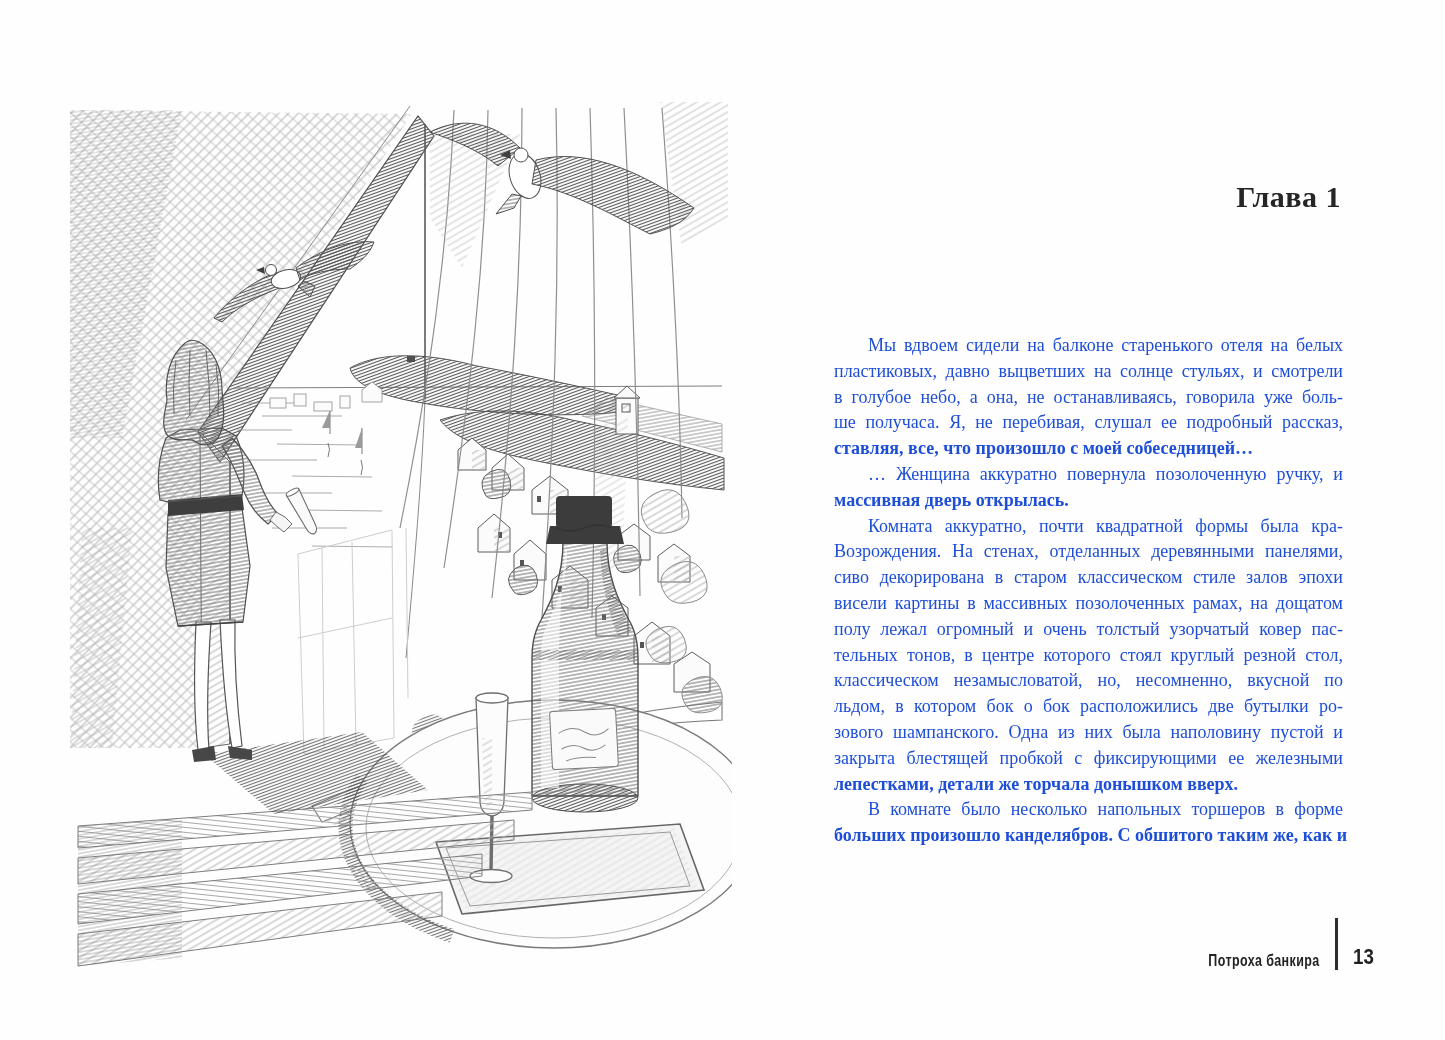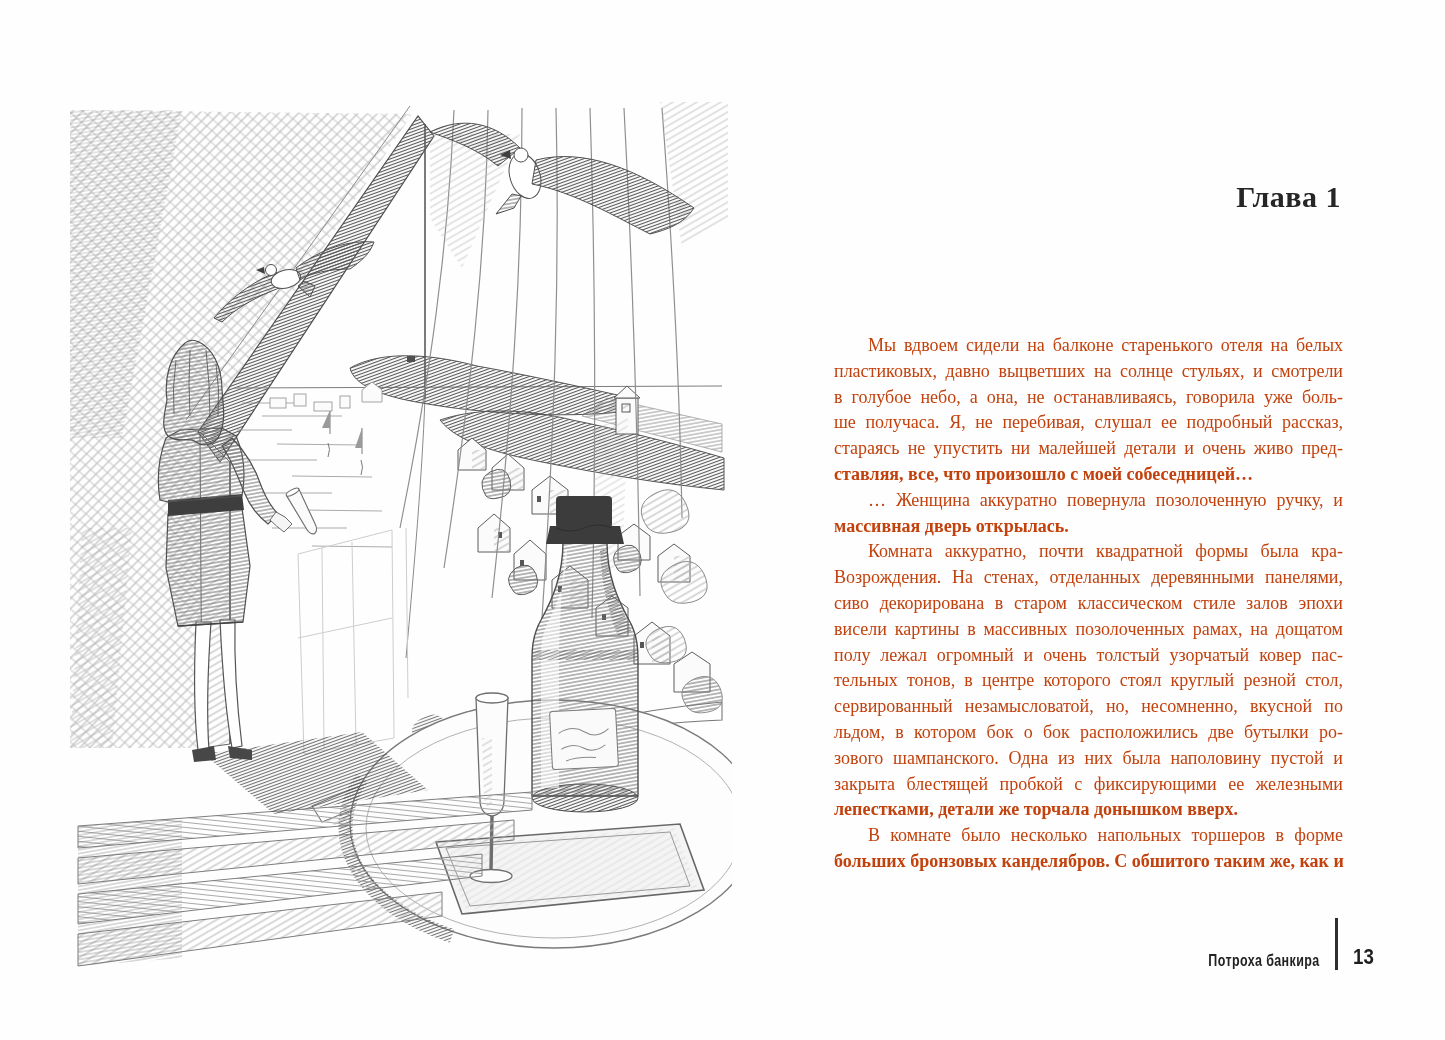--- a/index.html
+++ b/index.html
@@ -7,21 +7,21 @@
        font-family:"Liberation Serif","DejaVu Serif",serif;}
   .page{position:absolute;inset:0;background:#fffefe;}
 
   
   .illustration{position:absolute;left:62px;top:98px;width:670px;height:890px;}
 
   
   .text-col{position:absolute;left:834px;top:0;width:509px;height:1040px;}
   .chapter-heading{position:absolute;top:132px;right:2px;font-size:30px;font-weight:bold;
        color:#262626;letter-spacing:.5px;margin-top:48px;}
-  .body-text{position:absolute;top:333px;left:0;right:0;color:#c2410c;font-size:18px;}
+  .body-text{position:absolute;top:333px;left:0;right:0;color:#1d4ed8;font-size:18px;}
   .body-text .line{line-height:25.8px;text-align:justify;text-align-last:justify;
        white-space:nowrap;}
   .body-text .line.last{text-align-last:left;font-weight:bold;}
   .body-text .para .line.first{text-indent:34px;}
 
   
   .footer{position:absolute;top:918px;right:68px;height:52px;display:flex;align-items:flex-end;}
   .running-title{font-family:"Liberation Sans","DejaVu Sans",sans-serif;font-weight:700;
        font-size:16px;color:#222;transform:scaleX(.78);transform-origin:100% 50%;
        margin-right:15px;letter-spacing:.5px;white-space:nowrap;}
@@ -286,43 +286,42 @@
   </div>
 
   <div class="text-col">
     <div class="chapter-heading">Глава 1</div>
     <div class="body-text">
         <div class="para">
           <div class="line first">Мы вдвоем сидели на балконе старенького отеля на белых</div>
           <div class="line">пластиковых, давно выцветших на солнце стульях, и смотрели</div>
           <div class="line">в голубое небо, а она, не останавливаясь, говорила уже боль-</div>
           <div class="line">ше получаса. Я, не перебивая, слушал ее подробный рассказ,</div>
-          <div class="line">стараясь не упустить ни малейшей детали и очень живо пред-</div>
           <div class="line last">ставляя, все, что произошло с моей собеседницей…</div>
         </div>
         <div class="para">
           <div class="line first">… Женщина аккуратно повернула позолоченную ручку, и</div>
           <div class="line last">массивная дверь открылась.</div>
         </div>
         <div class="para">
           <div class="line first">Комната аккуратно, почти квадратной формы была кра-</div>
           <div class="line">Возрождения. На стенах, отделанных деревянными панелями,</div>
           <div class="line">сиво декорирована в старом классическом стиле залов эпохи</div>
           <div class="line">висели картины в массивных позолоченных рамах, на дощатом</div>
           <div class="line">полу лежал огромный и очень толстый узорчатый ковер пас-</div>
           <div class="line">тельных тонов, в центре которого стоял круглый резной стол,</div>
-          <div class="line">сервированный незамысловатой, но, несомненно, вкусной по</div>
+          <div class="line">классическом незамысловатой, но, несомненно, вкусной по</div>
           <div class="line">льдом, в котором бок о бок расположились две бутылки ро-</div>
           <div class="line">зового шампанского. Одна из них была наполовину пустой и</div>
           <div class="line">закрыта блестящей пробкой с фиксирующими ее железными</div>
           <div class="line last">лепестками, детали же торчала донышком вверх.</div>
         </div>
         <div class="para">
           <div class="line first">В комнате было несколько напольных торшеров в форме</div>
-          <div class="line last">больших бронзовых канделябров. С обшитого таким же, как и</div>
+          <div class="line last">больших произошло канделябров. С обшитого таким же, как и</div>
         </div>
       </div>
   </div>
 
   <div class="footer">
     <span class="running-title">Потроха банкира</span>
     <span class="footer-divider"></span>
     <span class="page-number">13</span>
   </div>
 

